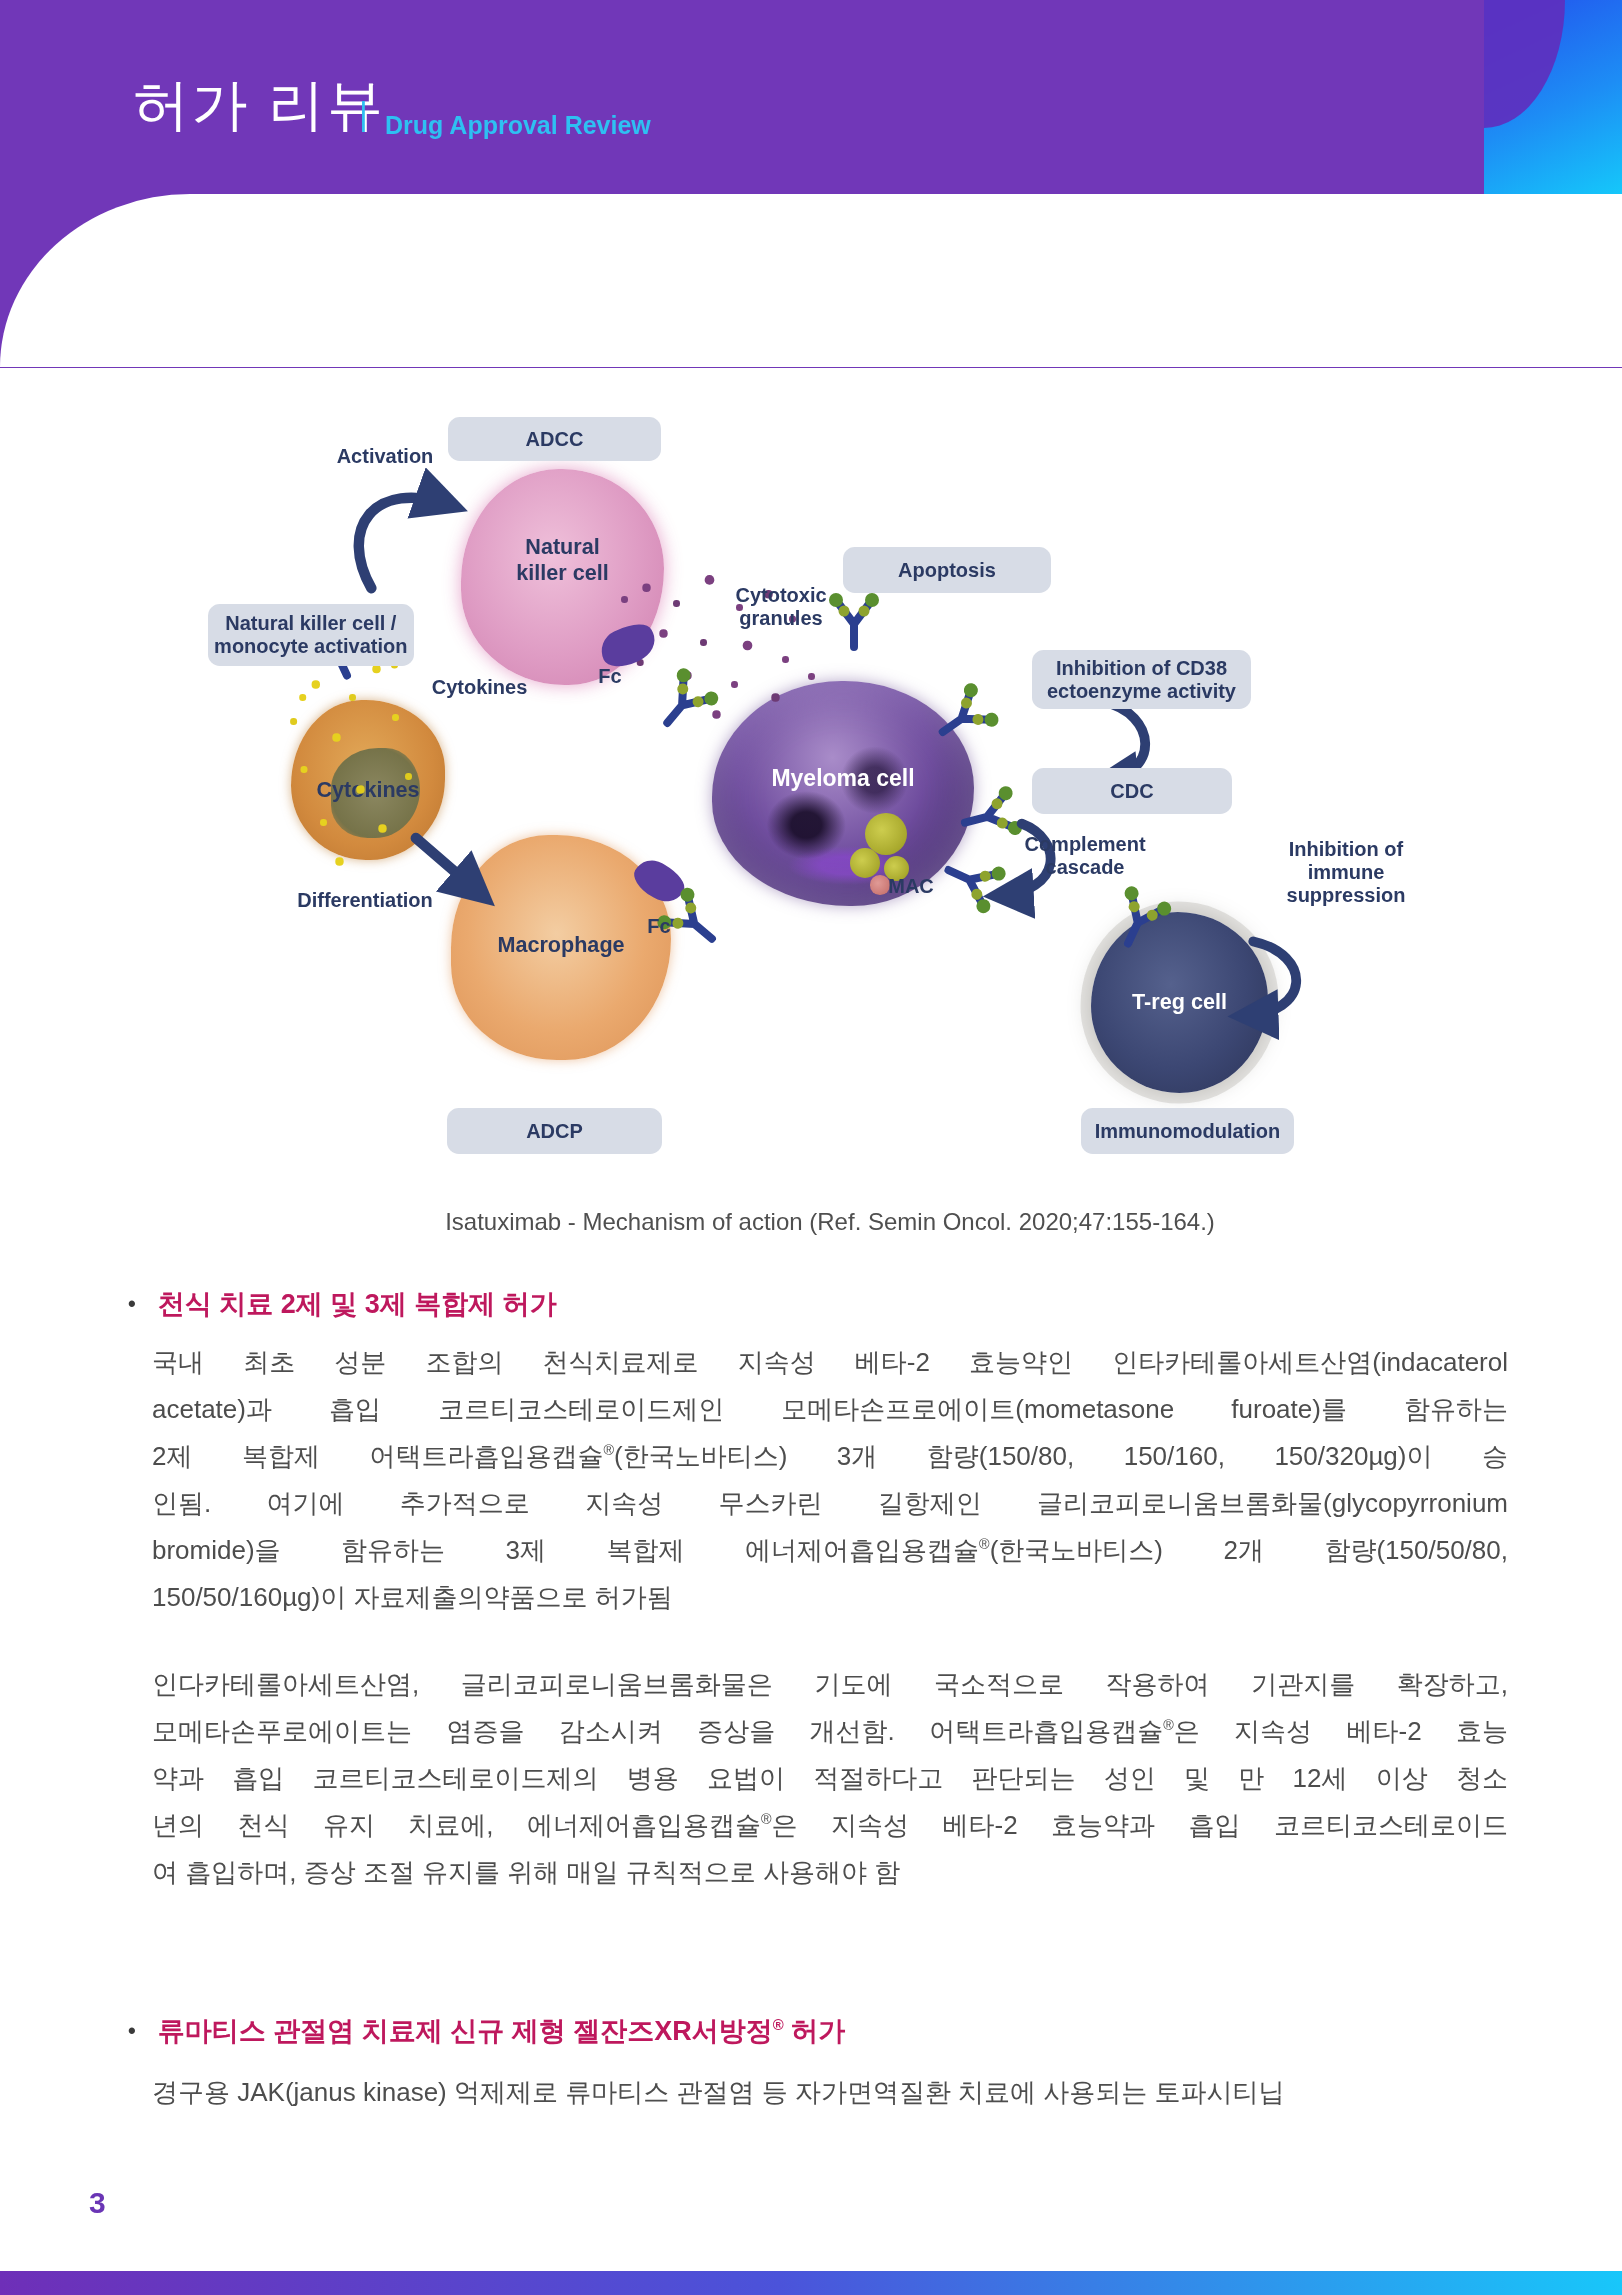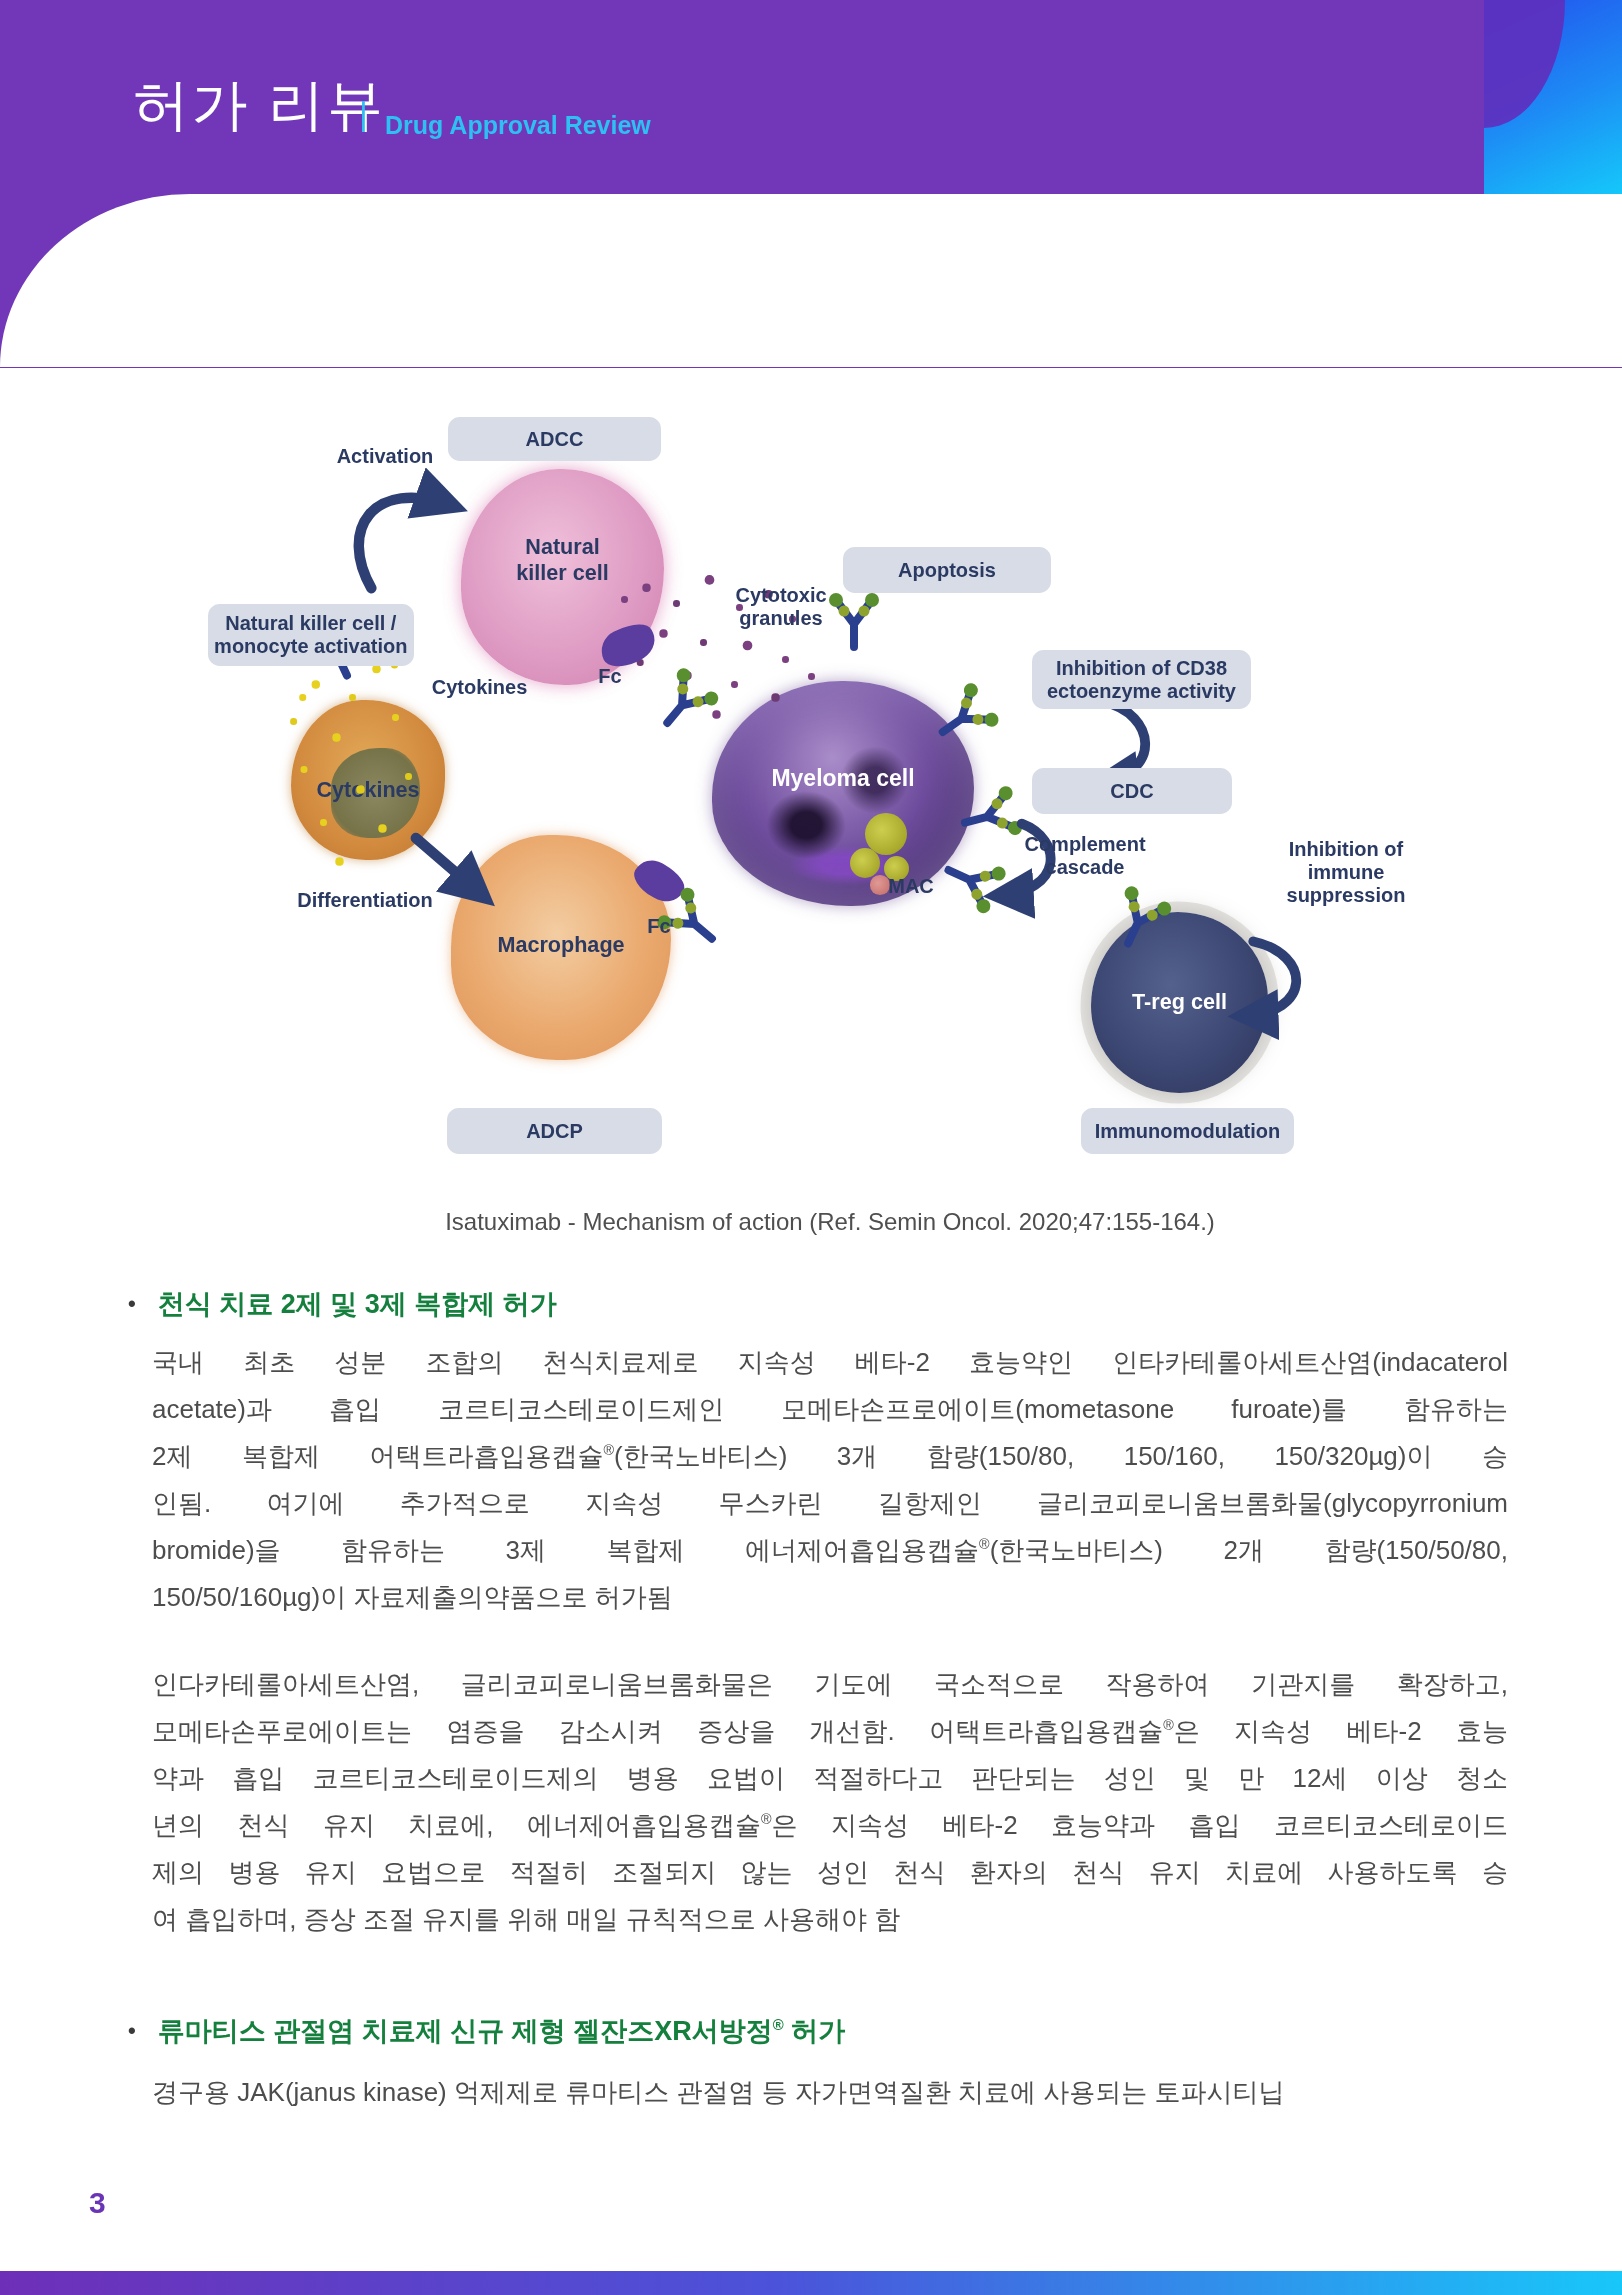--- a/index.html
+++ b/index.html
@@ -64,21 +64,21 @@
     110px 85px 0 0 #7b4080, 151px 98px 0 0.7px #6d3a74, 187px 77px 0 0 #7b4080, 92px 115px 0 0.7px #7b4080;}
 
   .mac-gear{position:absolute;border-radius:50%;background:radial-gradient(circle at 40% 40%,#cdcd4e,#a8a82c 70%,#8e8e22);}
   .fc-frag{position:absolute;background:#5a3d9e;border-radius:40% 60% 45% 55%/60% 40% 55% 45%;}
 
   .antibody{position:absolute;width:60px;height:60px;}
 
   
   .caption{position:absolute;left:152px;top:1206px;width:1356px;text-align:center;color:#4f4f4f;
     font-size:24px;line-height:1.3;}
-  .section-heading{position:absolute;left:128px;color:#15803d;font-size:27px;font-weight:bold;line-height:37px;}
+  .section-heading{position:absolute;left:128px;color:#be185d;font-size:27px;font-weight:bold;line-height:37px;}
   .section-heading::before{content:"\2022";font-size:22px;margin-right:22px;position:relative;top:-2px;color:#3a3a3a;}
   .para{position:absolute;left:152px;width:1356px;color:#4d4d4d;font-size:26px;line-height:47px;}
   .pline{text-align:justify;text-align-last:justify;white-space:normal;}
   .pline.last{text-align-last:left;}
 
   
   .page-number{position:absolute;left:89px;top:2186px;color:#6a35b5;font-size:30px;font-weight:bold;}
   .footer-bar{position:absolute;left:0;bottom:0;width:1623px;height:24px;
     background:linear-gradient(90deg,#6e2fb8 0%,#4b53da 48%,#18c7fa 100%);}
 </style>
@@ -227,21 +227,20 @@
     <div class="pline">2제 복합제 어택트라흡입용캡슐<sup class="reg">®</sup>(한국노바티스) 3개 함량(150/80, 150/160, 150/320µg)이 승</div>
     <div class="pline">인됨. 여기에 추가적으로 지속성 무스카린 길항제인 글리코피로니움브롬화물(glycopyrronium</div>
     <div class="pline">bromide)을 함유하는 3제 복합제 에너제어흡입용캡슐<sup class="reg">®</sup>(한국노바티스) 2개 함량(150/50/80,</div>
     <div class="pline last">150/50/160µg)이 자료제출의약품으로 허가됨</div>
   </div>
 <div class="para" style="top:1661px;">
     <div class="pline">인다카테롤아세트산염, 글리코피로니움브롬화물은 기도에 국소적으로 작용하여 기관지를 확장하고,</div>
     <div class="pline">모메타손푸로에이트는 염증을 감소시켜 증상을 개선함. 어택트라흡입용캡슐<sup class="reg">®</sup>은 지속성 베타-2 효능</div>
     <div class="pline">약과 흡입 코르티코스테로이드제의 병용 요법이 적절하다고 판단되는 성인 및 만 12세 이상 청소</div>
     <div class="pline">년의 천식 유지 치료에, 에너제어흡입용캡슐<sup class="reg">®</sup>은 지속성 베타-2 효능약과 흡입 코르티코스테로이드</div>
-    <div class="pline">제의 병용 유지 요법으로 적절히 조절되지 않는 성인 천식 환자의 천식 유지 치료에 사용하도록 승</div>
     <div class="pline last">여 흡입하며, 증상 조절 유지를 위해 매일 규칙적으로 사용해야 함</div>
   </div>
 
 <div class="section-heading" style="top:2013px;">류마티스 관절염 치료제 신규 제형 젤잔즈XR서방정<sup class="reg">®</sup> 허가</div>
 <div class="para" style="top:2069px;">
     <div class="pline last">경구용 JAK(janus kinase) 억제제로 류마티스 관절염 등 자가면역질환 치료에 사용되는 토파시티닙</div>
   </div>
 
 <div class="page-number">3</div>
 <div class="footer-bar"></div>

